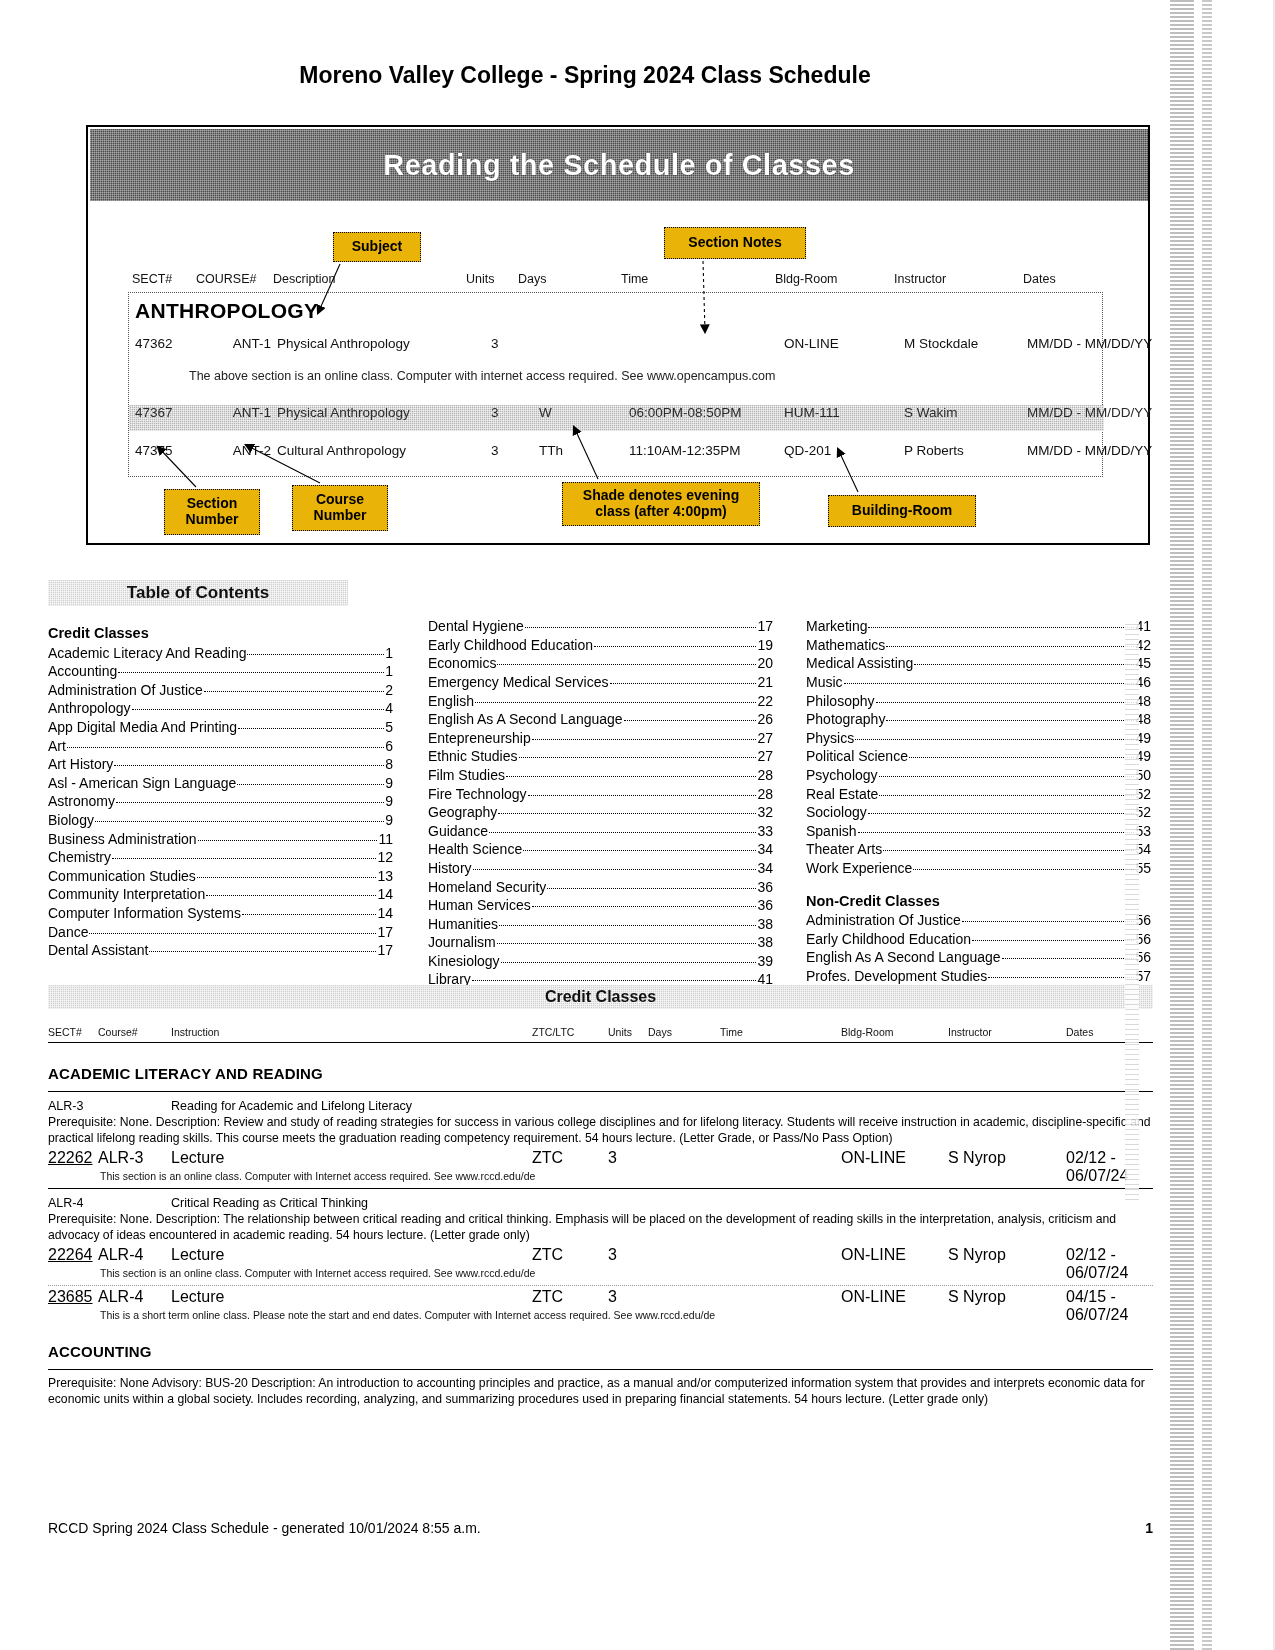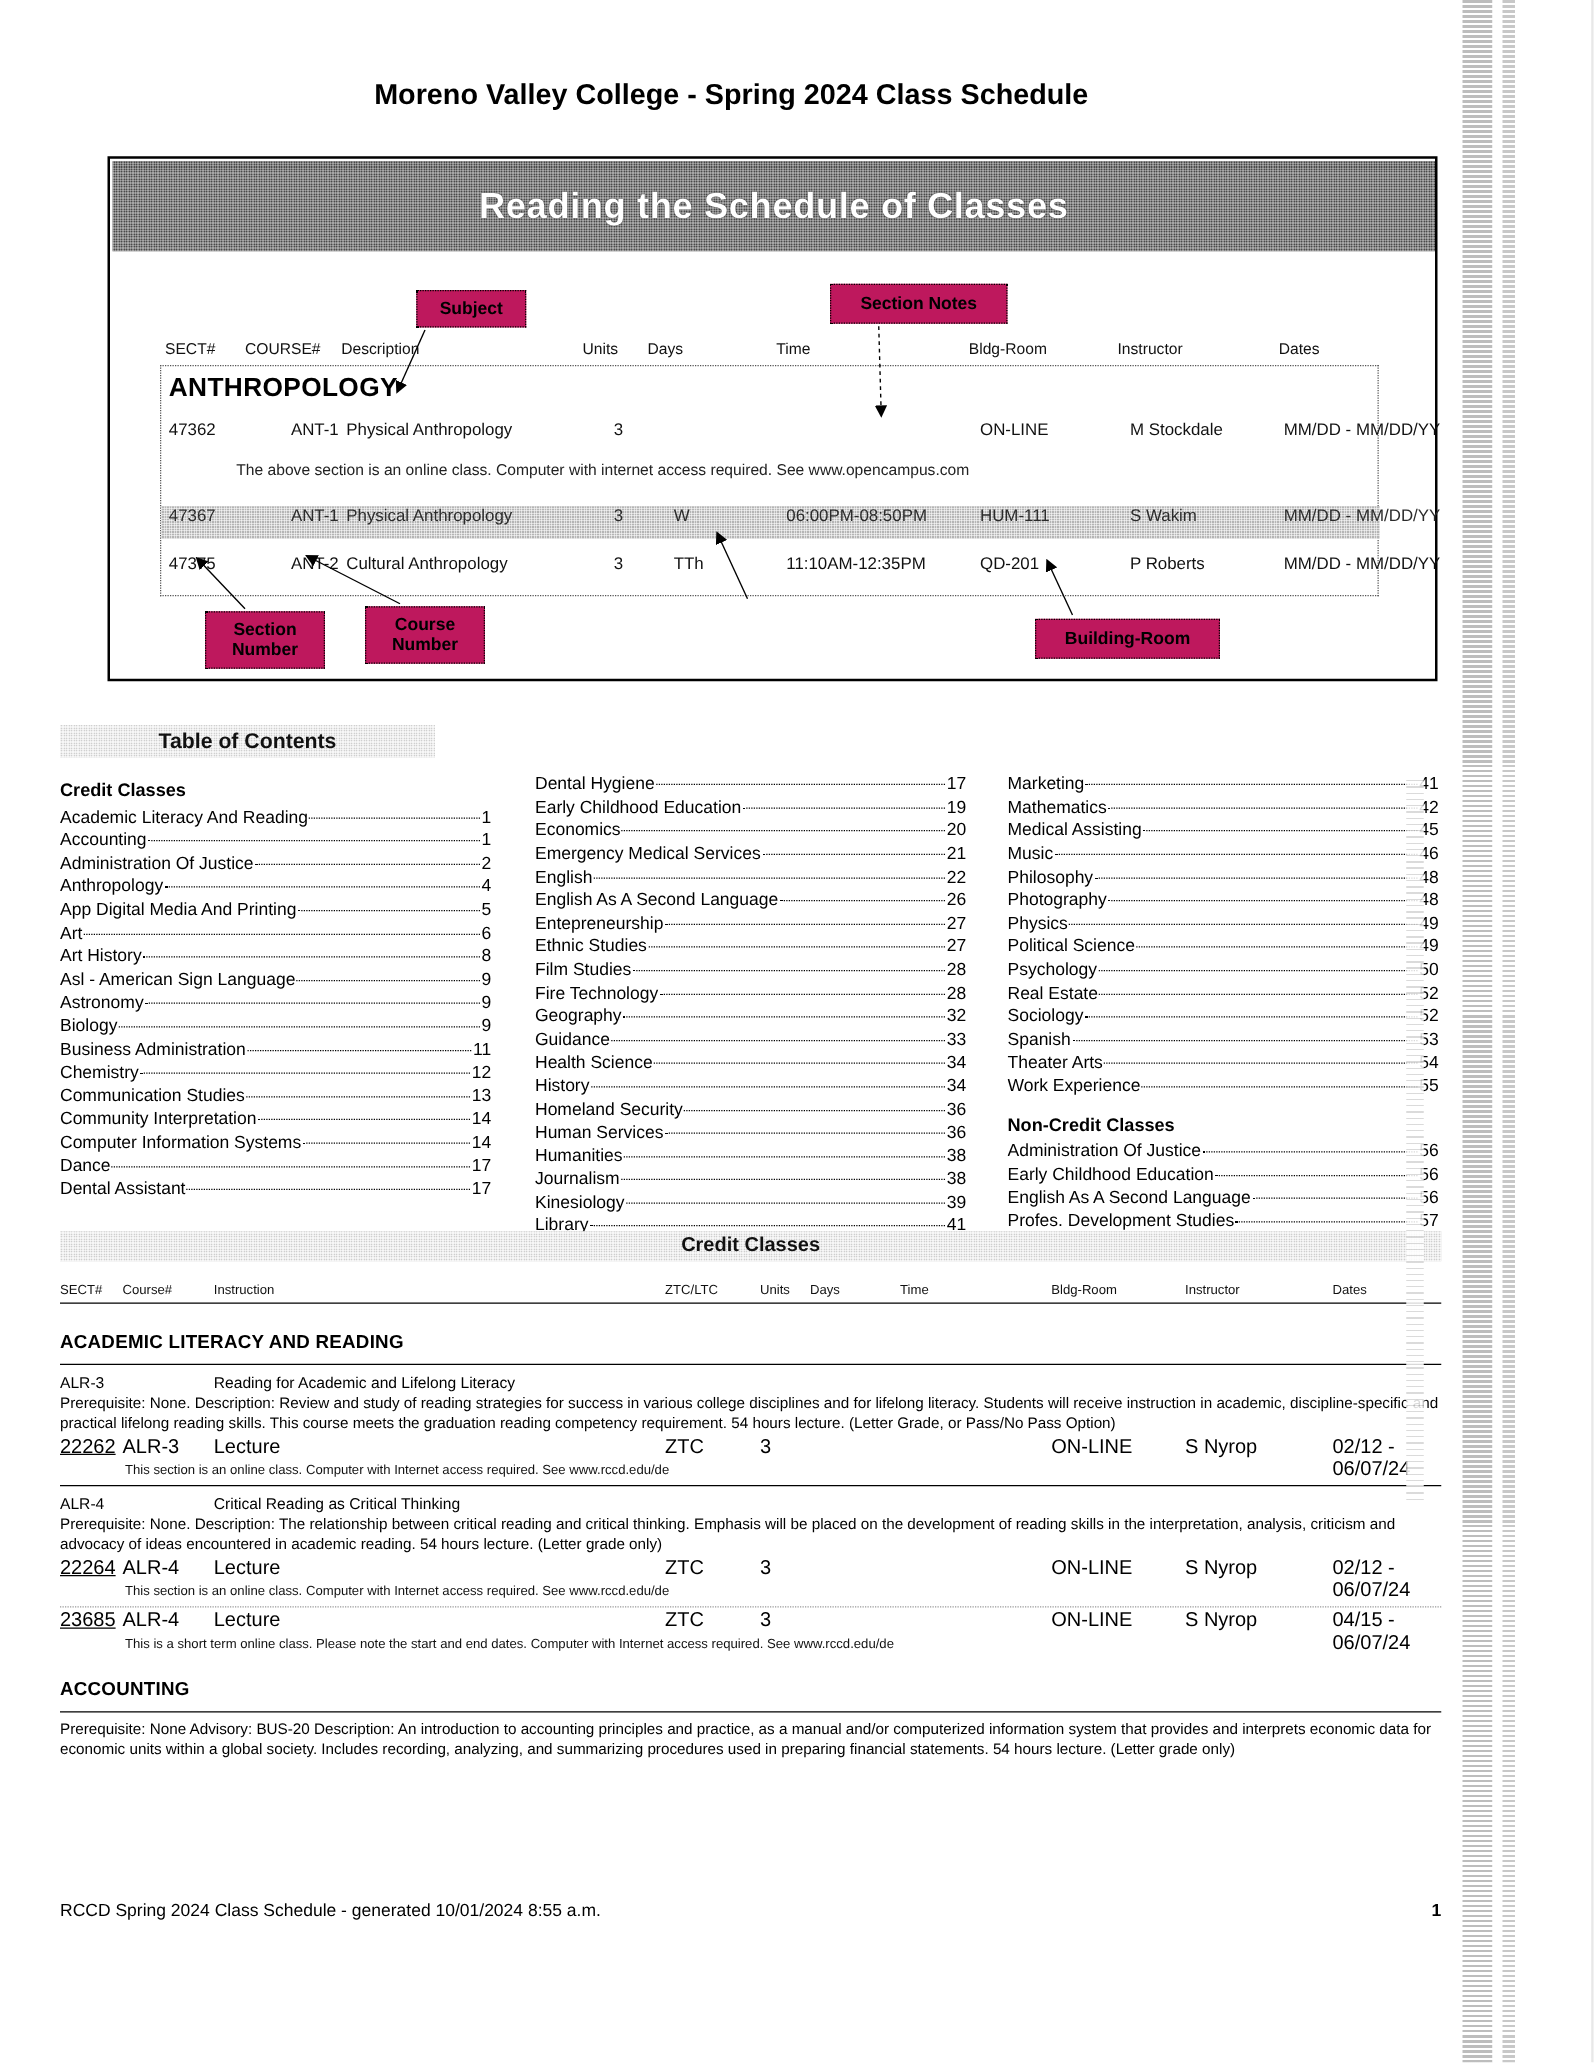--- a/index.html
+++ b/index.html
@@ -66,21 +66,21 @@
   }
   .panel-head-text{
     color:#fff;font-size:29px;font-weight:bold;letter-spacing:.5px;
     text-shadow:0 0 1px #000;
   }
 
   .col-head{
     position:absolute;font-size:12.5px;color:#111;
   }
   .box-label{
-    position:absolute;border:1px dotted #000;background:#be185d;
+    position:absolute;border:1px dotted #000;background:#eab308;
     font-size:14px;font-weight:bold;text-align:center;
     display:flex;align-items:center;justify-content:center;
     line-height:1.12;padding:3px 6px;box-sizing:border-box;
   }
   .ex-table{
     position:absolute;left:40px;top:165px;width:975px;height:185px;
     border:1px dotted #555;box-sizing:border-box;
   }
   .ex-subject{
     position:absolute;left:6px;top:6px;font-size:21px;font-weight:bold;letter-spacing:.3px;
@@ -250,20 +250,24 @@
       </div>
     </div>
 
     <div class="box-label" style="left:76px;top:362px;width:96px;height:46px;flex-direction:column;">
       <span>Section</span>
       <span>Number</span>
     </div>
     <div class="box-label" style="left:204px;top:358px;width:96px;height:46px;flex-direction:column;">
       <span>Course</span>
       <span>Number</span>
+    </div>
+    <div class="box-label" style="left:474px;top:355px;width:198px;height:44px;flex-direction:column;">
+      <span>Shade denotes evening</span>
+      <span>class (after 4:00pm)</span>
     </div>
     <div class="box-label" style="left:740px;top:368px;width:148px;height:32px;">Building-Room</div>
 
     <svg class="arrows" viewBox="0 0 1064 420">
       <defs>
         <marker id="ah" markerWidth="9" markerHeight="9" refX="7" refY="4.5" orient="auto">
           <path d="M0,0 L9,4.5 L0,9 z" fill="#000"></path>
         </marker>
       </defs>
 

